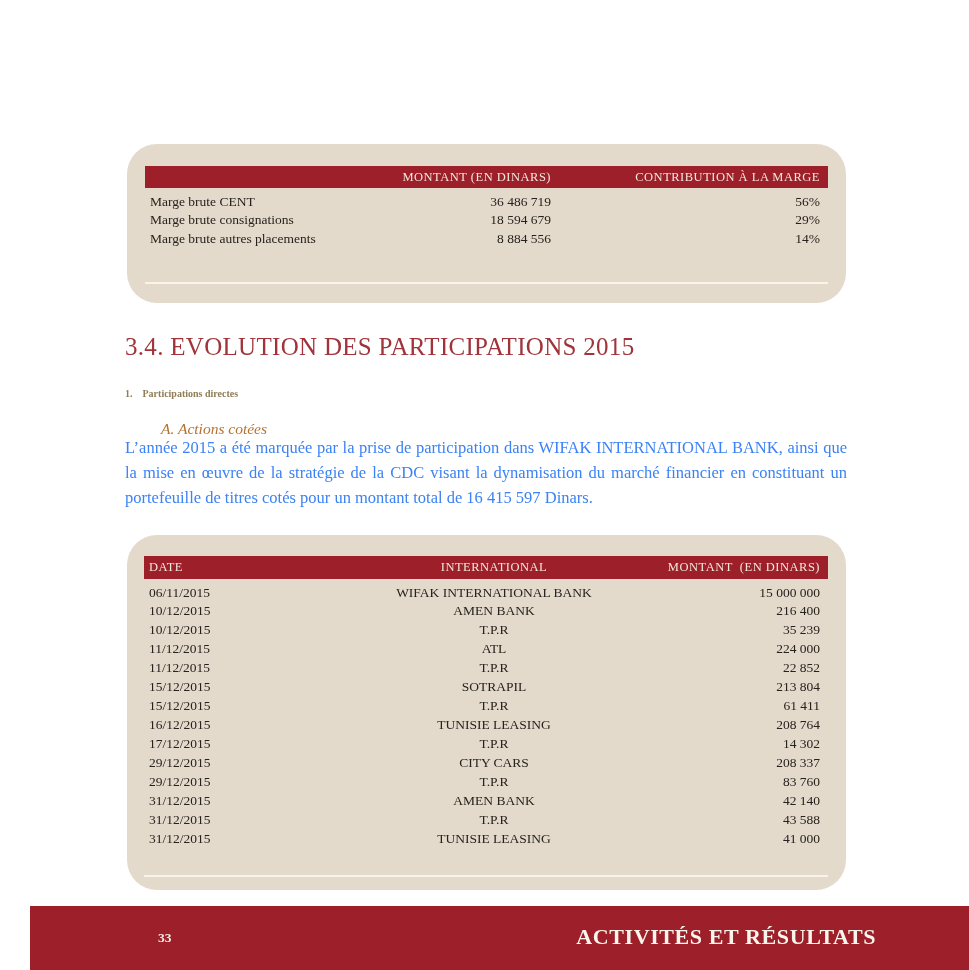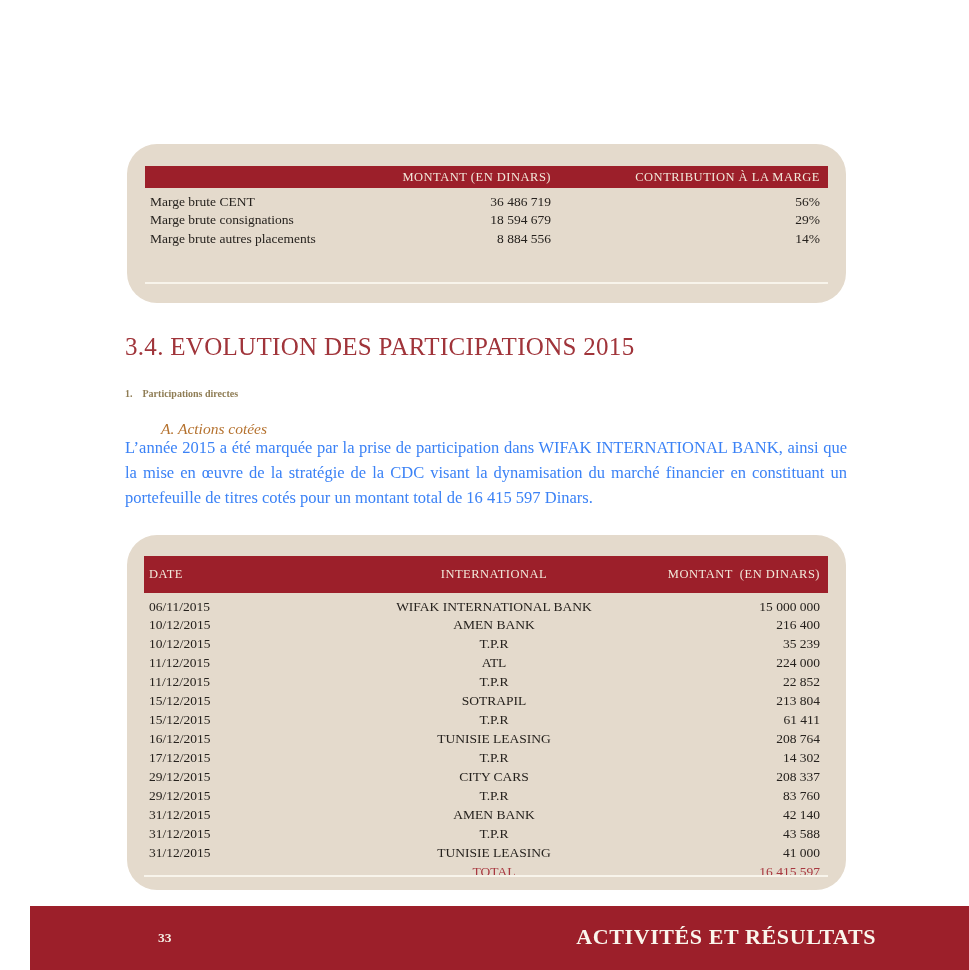--- a/index.html
+++ b/index.html
@@ -19,21 +19,21 @@
   table.doc-tbl {
     position:absolute;
     border-collapse:collapse;
     table-layout:fixed;
   }
   #margin-tbl { left:18px; top:22px; width:683px; }
   #part-tbl   { left:17px; top:21px; width:684px; }
 
   .doc-tbl thead tr { background:#9C1F2A; }
   #margin-tbl thead tr { height:22px; }
-  #part-tbl thead tr { height:37px; }
+  #part-tbl thead tr { height:23px; }
   .doc-tbl th {
     color:#F2E9DB;
     font-weight:normal;
     font-size:12.5px;
     letter-spacing:0.5px;
     white-space:pre;
     padding:0;
   }
   .doc-tbl td {
     font-size:13.5px;
@@ -241,25 +241,20 @@
         <tr>
           <td class="c-left">31/12/2015</td>
           <td class="c-center">T.P.R</td>
           <td class="c-rightpad">43 588</td>
         </tr>
         <tr>
           <td class="c-left">31/12/2015</td>
           <td class="c-center">TUNISIE LEASING</td>
           <td class="c-rightpad">41 000</td>
         </tr>
-        <tr class="hl">
-          <td class="c-left"></td>
-          <td class="c-center">TOTAL</td>
-          <td class="c-rightpad">16 415 597</td>
-        </tr>
       </tbody>
   </table>
   <div class="sep" id="part-sep"></div>
 </div>
 
 <div id="footer-bar">
   <div id="page-number">33</div>
   <div id="footer-title">ACTIVITÉS ET RÉSULTATS</div>
 </div>
 

